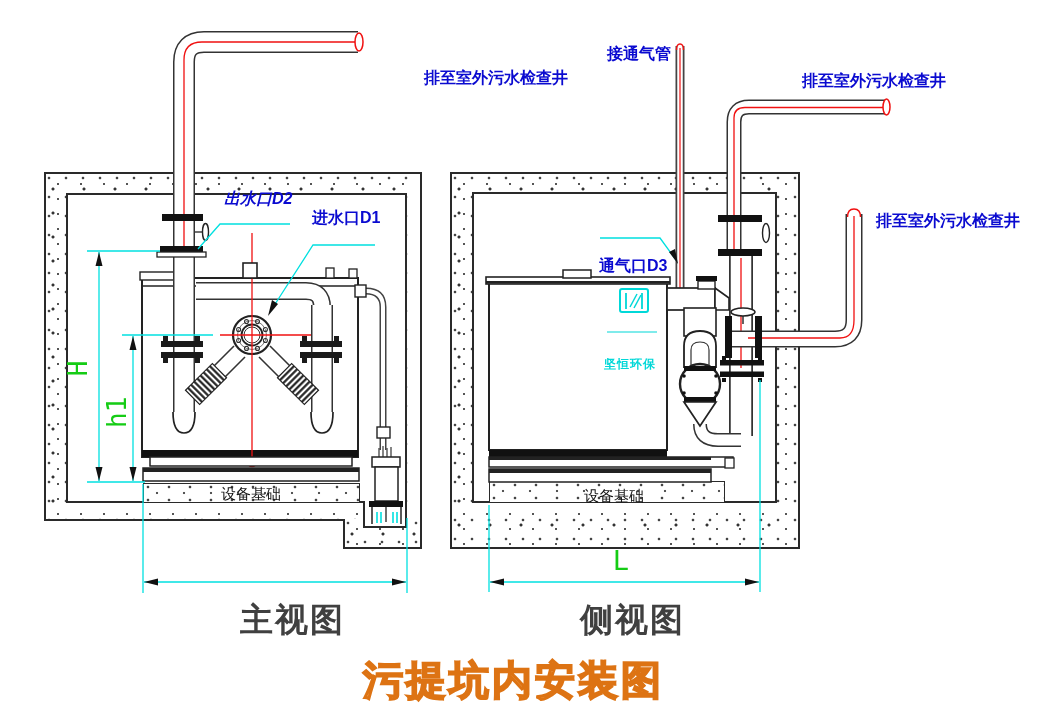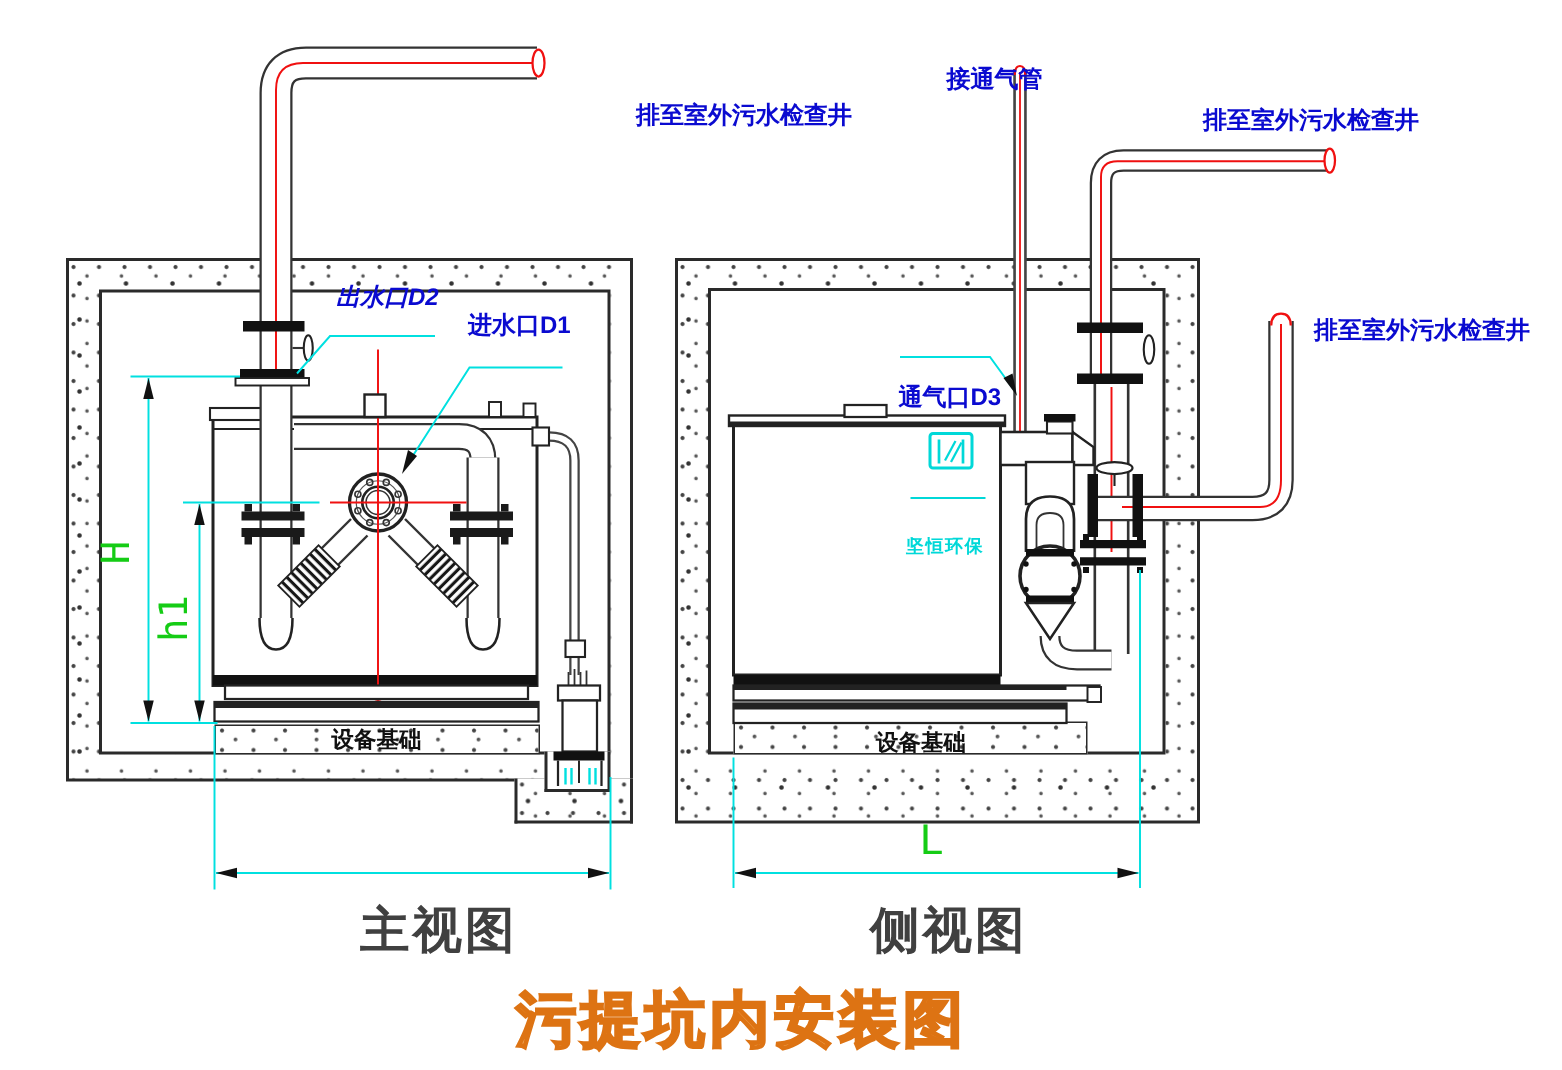--- a/index.html
+++ b/index.html
@@ -15,21 +15,21 @@
   .cavity{position:absolute;background:#fff;border:2px solid #2a2a2a;}
   .foundation{position:absolute;border:1.6px solid #2a2a2a;background-color:#fff;
     background-image:
       radial-gradient(circle at 4px 3px,#444 1px,transparent 1.7px),
       radial-gradient(circle at 13px 9px,#555 .9px,transparent 1.6px);
     background-size:21px 13px,27px 17px;}
   svg.overlay{position:absolute;left:0;top:0;}
   .lbl{position:absolute;white-space:nowrap;line-height:1.1;}
   .blue{color:#0a0ad0;font-weight:bold;font-size:16px;}
   .green{color:#15cc15;font-family:"DejaVu Sans Mono","Liberation Mono",monospace;}
-  .black-lbl{color:#111;font-weight:bold;font-size:15px;}
+  .black-lbl{color:#111;font-weight:normal;font-size:15px;}
   .orange{color:#404040;font-weight:bold;font-size:33px;letter-spacing:2px;}
   .title{color:#f6b36a;-webkit-text-stroke:1.8px #dd7313;font-weight:bold;font-size:40px;letter-spacing:3px;}
   .rot{transform:rotate(-90deg);transform-origin:center center;text-align:center;}
   .logo-text{position:absolute;color:#00d8d8;font-weight:bold;font-size:12px;letter-spacing:1px;margin-top:40px;}
 </style>
 </head>
 <body>
 
 <div id="stage">
 
@@ -277,31 +277,31 @@
       <polygon points="490,582 504,578.5 504,585.5" fill="#111"></polygon>
       <polygon points="759,582 745,578.5 745,585.5" fill="#111"></polygon>
       <path d="M600,238 H660 L676,260" fill="none" stroke="#00e0e0" stroke-width="1.3"></path>
       <polygon points="678,264 669,252 675,249" fill="#111"></polygon>
     </g>
   </svg>
 
   <div class="lbl blue" style="left:424px;top:69px;">排至室外污水检查井</div>
   <div class="lbl blue" style="left:224px;top:190px;font-style:italic;">出水口D2</div>
   <div class="lbl blue" style="left:312px;top:209px;">进水口D1</div>
-  <div class="lbl blue" style="left:607px;top:45px;margin-left:24px;">接通气管</div>
+  <div class="lbl blue" style="left:607px;top:45px;">接通气管</div>
   <div class="lbl blue" style="left:802px;top:72px;">排至室外污水检查井</div>
   <div class="lbl blue" style="left:599px;top:221px;margin-top:36px;">通气口D3</div>
   <div class="lbl blue" style="left:876px;top:212px;">排至室外污水检查井</div>
 
   <div class="lbl black-lbl" style="left:221px;top:486px;">设备基础</div>
   <div class="lbl black-lbl" style="left:584px;top:488px;">设备基础</div>
 
   <div class="lbl green rot" style="left:56px;top:354px;width:44px;font-size:26px;">H</div>
   <div class="lbl green rot" style="left:95px;top:398px;width:44px;font-size:26px;">h1</div>
   <div class="lbl green" style="left:606px;top:546px;width:30px;text-align:center;font-size:27px;">L</div>
 
   <div class="logo-text" style="left:604px;top:316px;">坚恒环保</div>
 
   <div class="lbl orange" style="left:240px;top:602px;">主视图</div>
   <div class="lbl orange" style="left:580px;top:602px;">侧视图</div>
-  <div class="lbl title" style="left:344px;top:658px;">污提坑内安装图</div>
+  <div class="lbl title" style="left:363px;top:658px;">污提坑内安装图</div>
 
 </div>
 
 </body></html>

